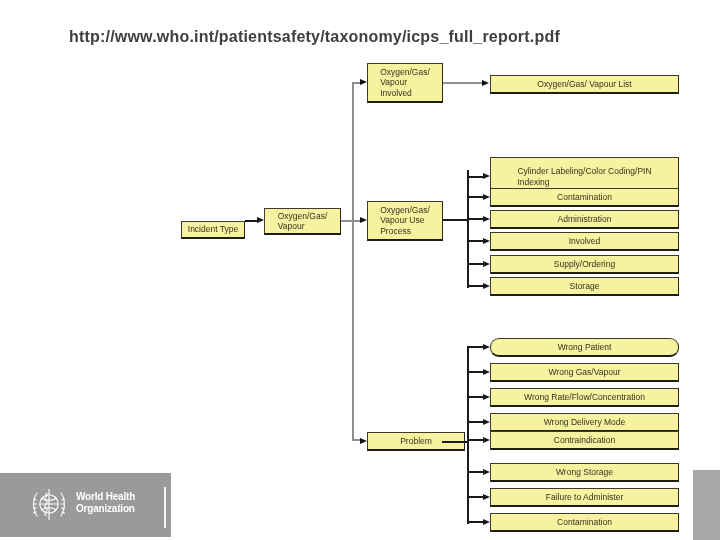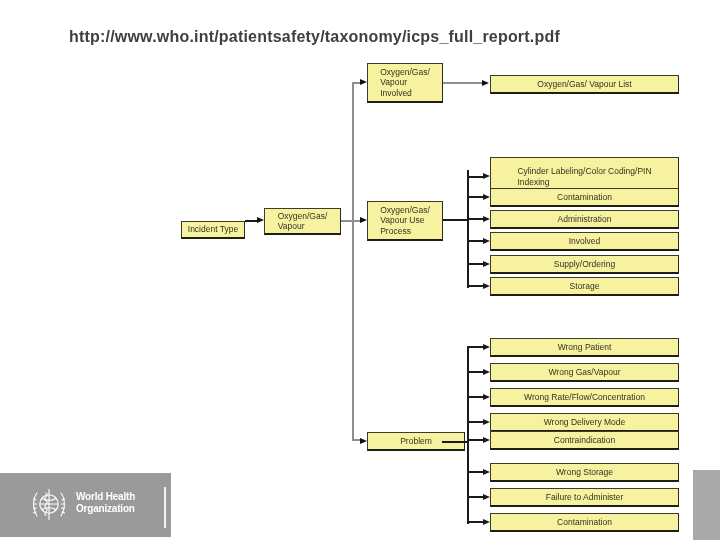--- a/index.html
+++ b/index.html
@@ -118,21 +118,21 @@
   <div class="gbox item" style="top:232px;">
     <span>Involved</span>
   </div>
   <div class="gbox item" style="top:255px;">
     <span>Supply/Ordering</span>
   </div>
   <div class="gbox item" style="top:277px;">
     <span>Storage</span>
   </div>
 
-  <div class="gbox item" style="top:338px;">
+  <div class="gbox item" style="top:338px;border-radius:9px;">
     <span>Wrong Patient</span>
   </div>
   <div class="gbox item" style="top:363px;">
     <span>Wrong Gas/Vapour</span>
   </div>
   <div class="gbox item" style="top:388px;">
     <span>Wrong Rate/Flow/Concentration</span>
   </div>
   <div class="gbox item" style="top:413px;">
     <span>Wrong Delivery Mode</span>

